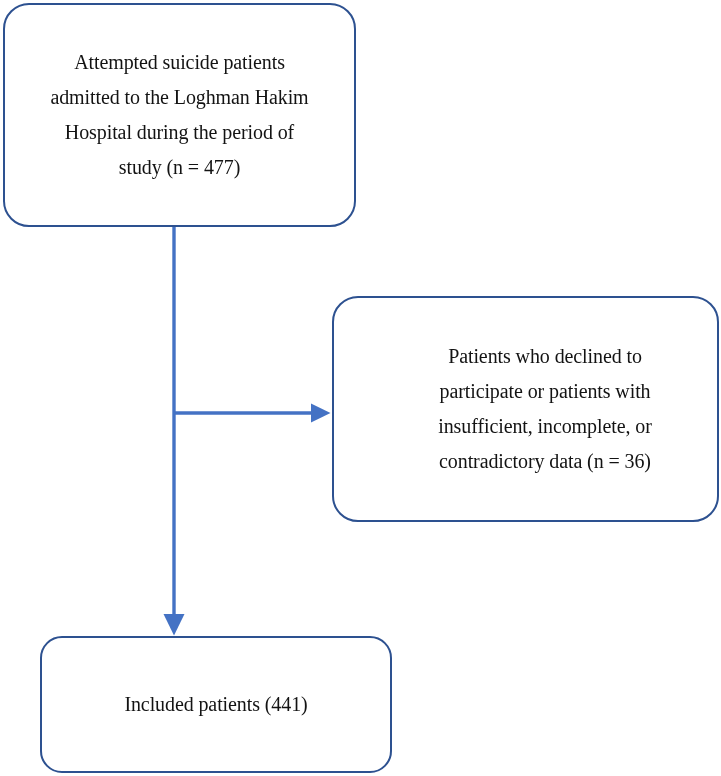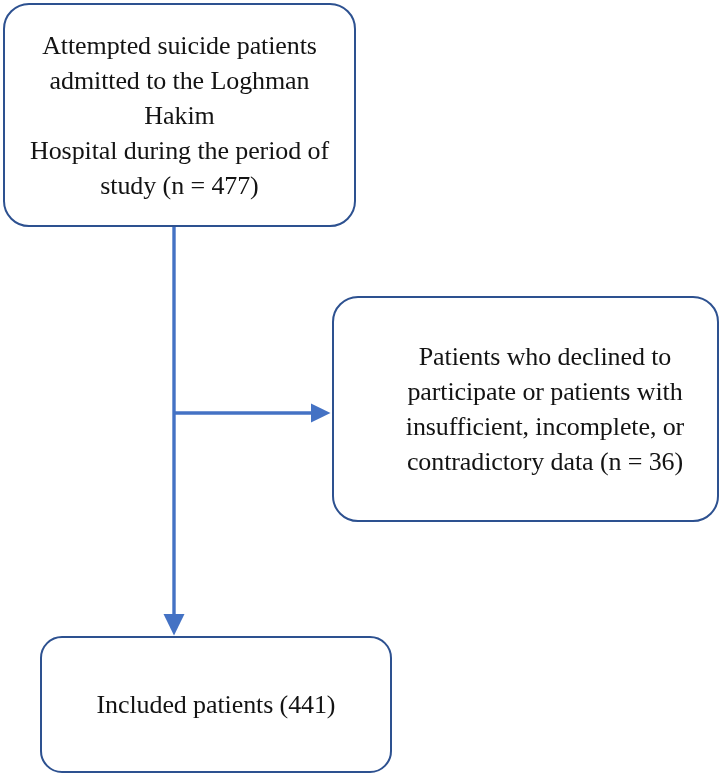--- a/index.html
+++ b/index.html
@@ -36,21 +36,21 @@
     display: flex;
     align-items: center;
     justify-content: center;
     z-index: 2;
   }
   .node-text {
     display: block;
     width: 100%;
     text-align: center;
     color: #131313;
-    font-size: 26px;
+    font-size: 20px;
     line-height: 35px;
     letter-spacing: -0.1px;
     padding: 0 10px;
     box-sizing: border-box;
     white-space: pre-line;
   }
   
   #node-enrolled {
     left: 3px;
     top: 3px;

